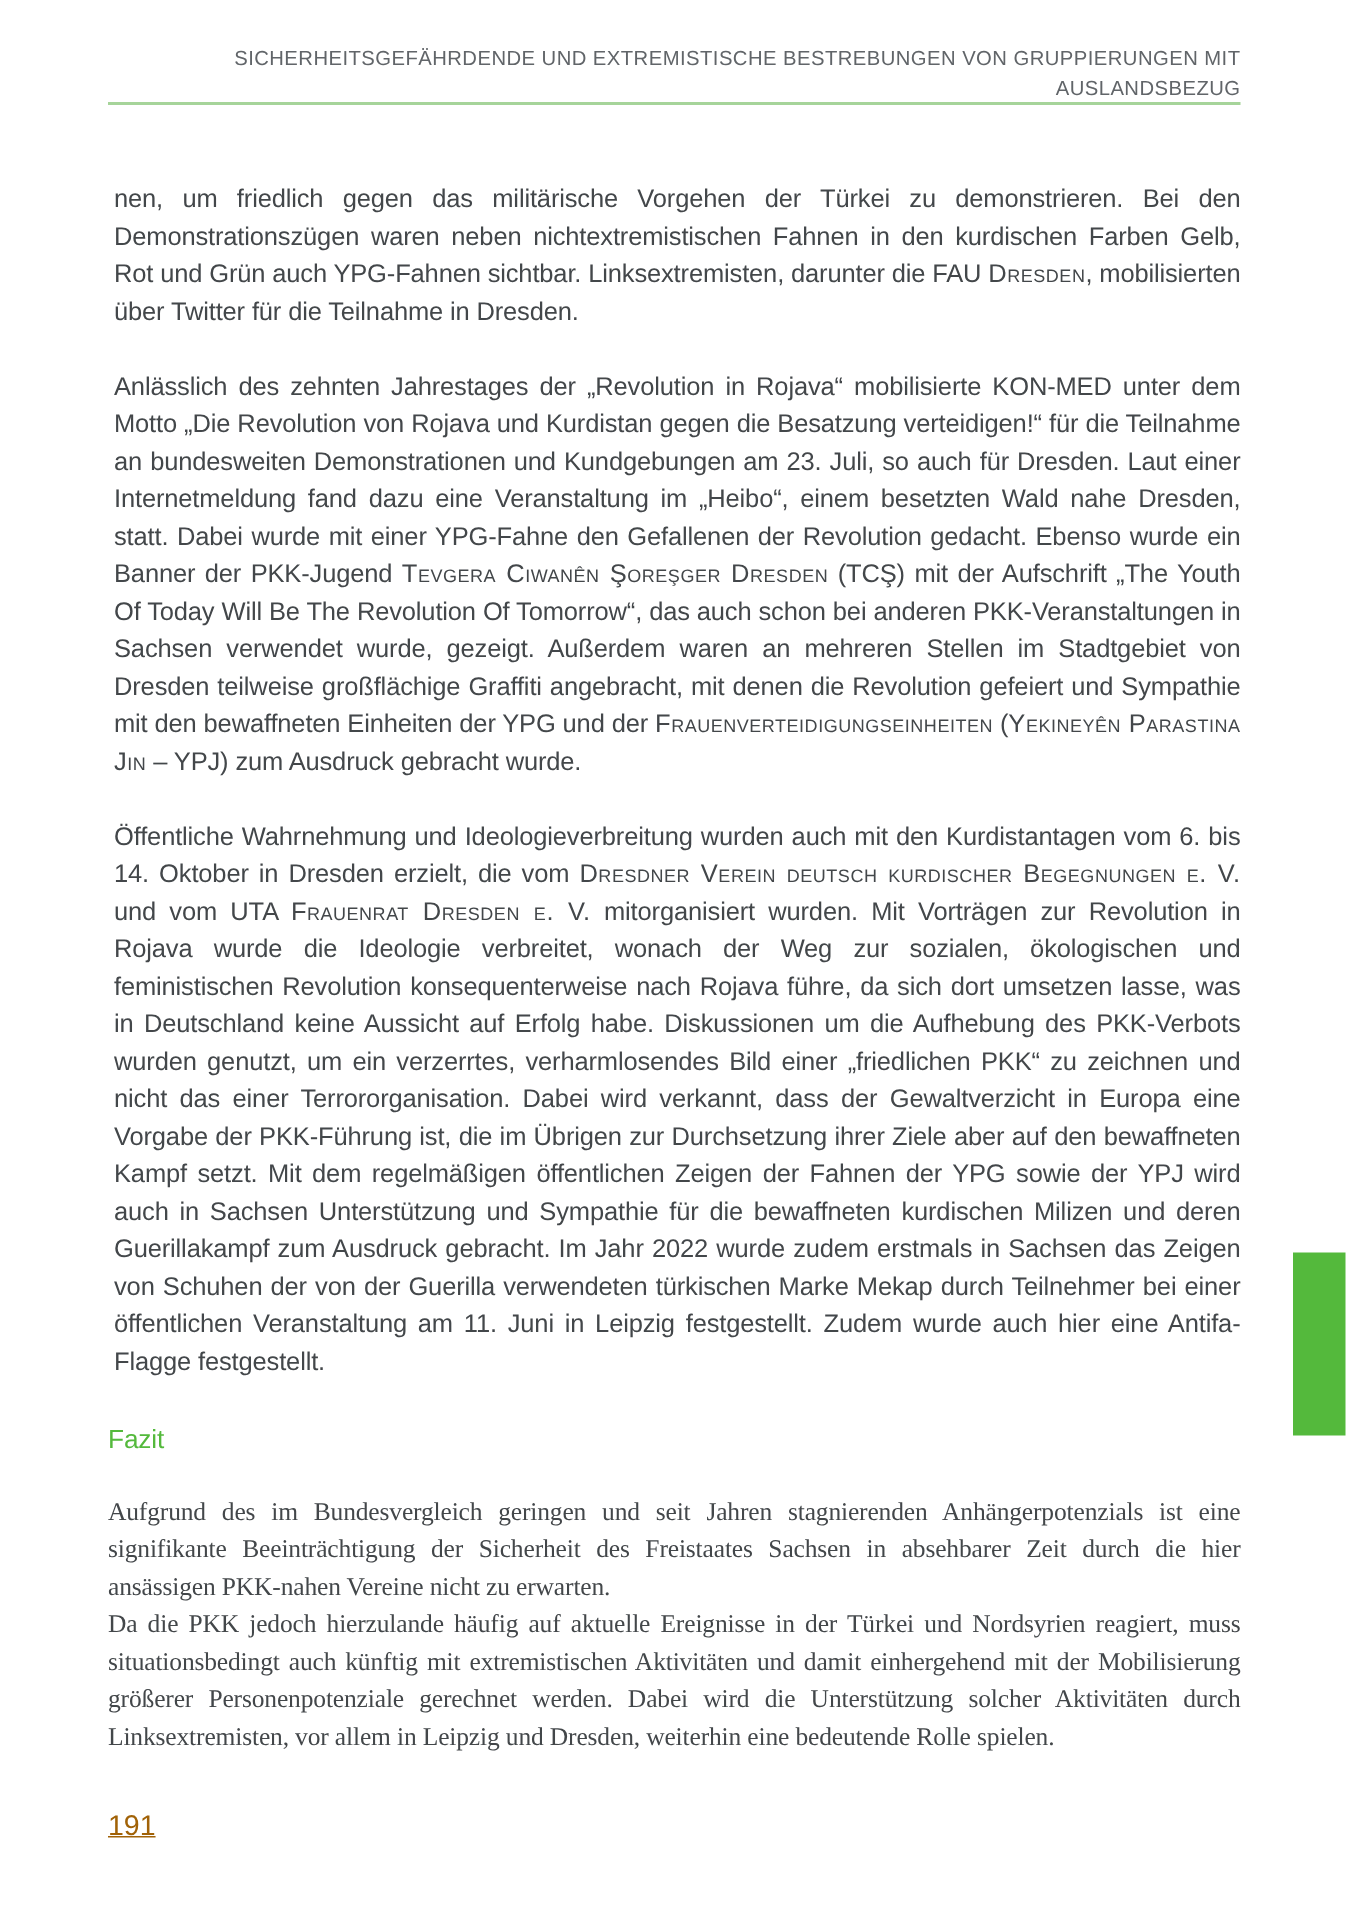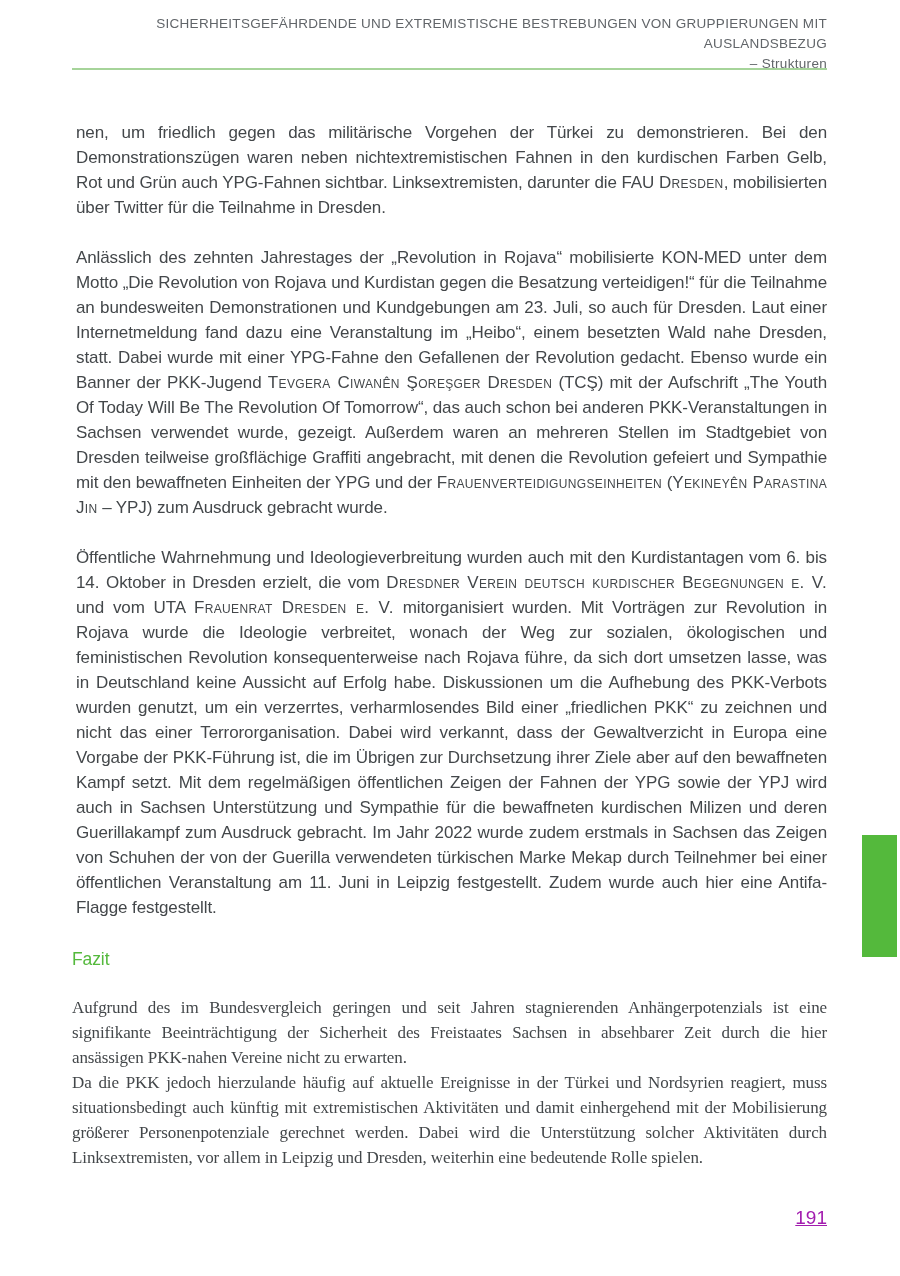--- a/index.html
+++ b/index.html
@@ -11,21 +11,21 @@
   *{margin:0;padding:0;box-sizing:border-box;}
   html,body{background:#ffffff;}
   body{
     font-family:"Liberation Sans","DejaVu Sans",sans-serif;
     width:900px;height:1276px;overflow:hidden;
   }
   .page{
     position:relative;width:900px;height:1276px;background:#ffffff;
   }
   .page-header{
-    position:absolute;top:14px;left:72px;width:755px;
+    position:absolute;top:29px;left:72px;width:755px;
     text-align:right;color:var(--header-text);
     font-size:13.5px;line-height:20px;letter-spacing:0.3px;
   }
   .page-header .subtitle{font-size:13.5px;}
   .header-rule{
     position:absolute;top:68px;left:72px;width:755px;height:2px;
     background:var(--rule);
   }
   .content{
     position:absolute;top:120px;left:72px;width:755px;
@@ -41,31 +41,30 @@
     margin:27px 0 23px 0;text-align:left;
   }
   .italic{}
   .smallcaps{font-variant:small-caps;letter-spacing:0.35px;}
   .chapter-tab{
     position:absolute;top:835px;right:3px;width:35px;height:122px;
     background:var(--accent);
   }
   .page-number{
     position:absolute;top:1207px;left:72px;width:755px;
-    text-align:right;font-size:19px;color:#a21caf;text-decoration:underline;
+    font-size:19px;color:#a16207;text-decoration:underline;
   }
 </style>
 </head>
 <body>
 
 <div class="page">
 
   <header class="page-header">
     <div class="title-caps">SICHERHEITSGEFÄHRDENDE UND EXTREMISTISCHE BESTREBUNGEN VON GRUPPIERUNGEN MIT AUSLANDSBEZUG</div>
-    <div class="subtitle">– Strukturen</div>
   </header>
 
   <div class="header-rule"></div>
 
   <main class="content">
     <p class="para"><span>nen, um friedlich gegen das militärische Vorgehen der Türkei zu demonstrieren. Bei den Demonstrationszügen waren neben nichtextremistischen Fahnen in den kurdischen Farben Gelb, Rot und Grün auch YPG-Fahnen sichtbar. Linksextremisten, darunter die FAU </span><span class="smallcaps">Dresden</span><span>, mobilisierten über Twitter für die Teilnahme in Dresden.</span></p>
     <p class="para"><span>Anlässlich des zehnten Jahrestages der „Revolution in Rojava“ mobilisierte KON-MED unter dem Motto „</span><span class="italic">Die Revolution von Rojava und Kurdistan gegen die Besatzung verteidigen!“</span><span> für die Teilnahme an bundesweiten Demonstrationen und Kundgebungen am 23. Juli, so auch für Dresden. Laut einer Internetmeldung fand dazu eine Veranstaltung im „Heibo“, einem besetzten Wald nahe Dresden, statt. Dabei wurde mit einer YPG-Fahne den Gefallenen der Revolution gedacht. Ebenso wurde ein Banner der PKK-Jugend </span><span class="smallcaps">Tevgera Ciwanên Şoreşger Dresden</span><span> (TCŞ) mit der Aufschrift „</span><span class="italic">The Youth Of Today Will Be The Revolution Of Tomorrow</span><span>“, das auch schon bei anderen PKK-Veranstaltungen in Sachsen verwendet wurde, gezeigt. Außerdem waren an mehreren Stellen im Stadtgebiet von Dresden teilweise großflächige Graffiti angebracht, mit denen die Revolution gefeiert und Sympathie mit den bewaffneten Einheiten der YPG und der </span><span class="smallcaps">Frauenverteidigungseinheiten</span><span> (</span><span class="smallcaps">Yekineyên Parastina Jin</span><span> – YPJ) zum Ausdruck gebracht wurde.</span></p>
     <p class="para"><span>Öffentliche Wahrnehmung und Ideologieverbreitung wurden auch mit den Kurdistantagen vom 6. bis 14. Oktober in Dresden erzielt, die vom </span><span class="smallcaps">Dresdner Verein deutsch kurdischer Begegnungen e. V.</span><span> und vom UTA </span><span class="smallcaps">Frauenrat Dresden e. V.</span><span> mitorganisiert wurden. Mit Vorträgen zur Revolution in Rojava wurde die Ideologie verbreitet, wonach der Weg zur sozialen, ökologischen und feministischen Revolution konsequenterweise nach Rojava führe, da sich dort umsetzen lasse, was in Deutschland keine Aussicht auf Erfolg habe. Diskussionen um die Aufhebung des PKK-Verbots wurden genutzt, um ein verzerrtes, verharmlosendes Bild einer „friedlichen PKK“ zu zeichnen und nicht das einer Terrororganisation. Dabei wird verkannt, dass der Gewaltverzicht in Europa eine Vorgabe der PKK-Führung ist, die im Übrigen zur Durchsetzung ihrer Ziele aber auf den bewaffneten Kampf setzt. Mit dem regelmäßigen öffentlichen Zeigen der Fahnen der YPG sowie der YPJ wird auch in Sachsen Unterstützung und Sympathie für die bewaffneten kurdischen Milizen und deren Guerillakampf zum Ausdruck gebracht. Im Jahr 2022 wurde zudem erstmals in Sachsen das Zeigen von Schuhen der von der Guerilla verwendeten türkischen Marke Mekap durch Teilnehmer bei einer öffentlichen Veranstaltung am 11. Juni in Leipzig festgestellt. Zudem wurde auch hier eine Antifa-Flagge festgestellt.</span></p>
 
     <h3 class="fazit-heading">Fazit</h3>

